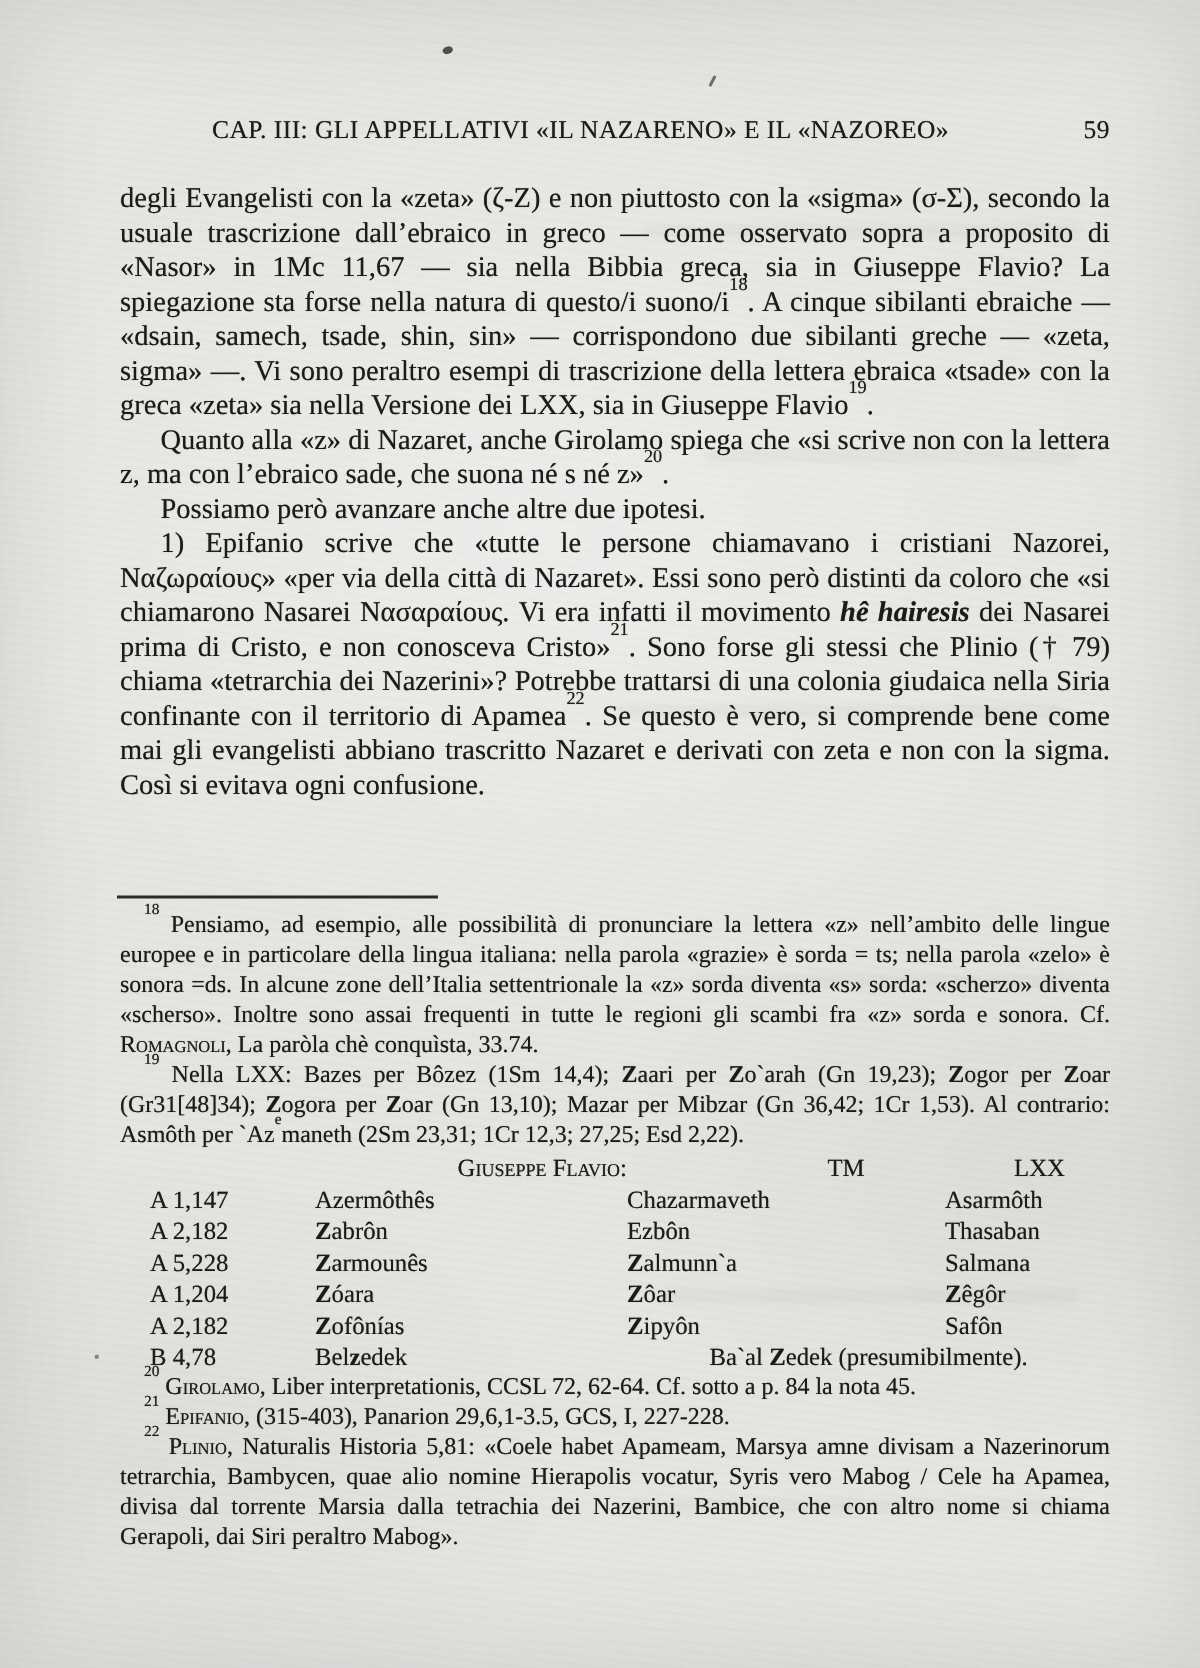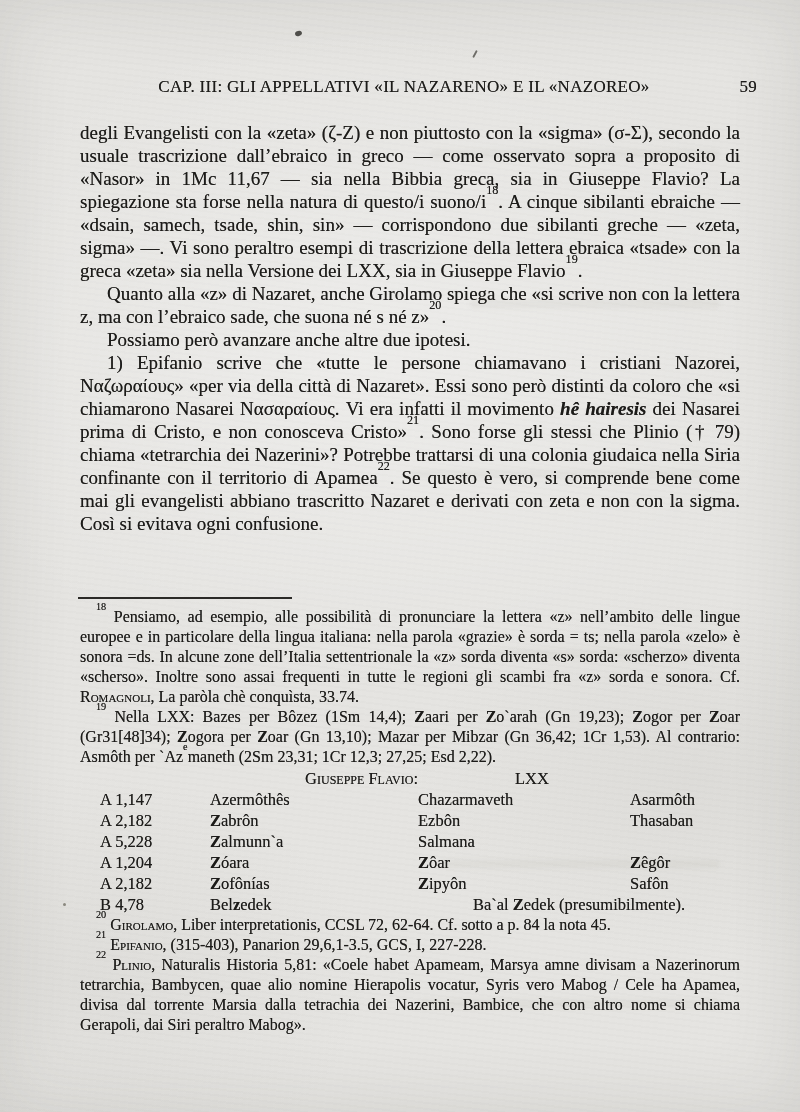--- a/index.html
+++ b/index.html
@@ -11,21 +11,21 @@
     background-image:
       radial-gradient(ellipse 700px 520px at 45% 32%, rgba(255,255,255,0.30), rgba(255,255,255,0) 65%),
       radial-gradient(ellipse 420px 260px at 88% 70%, rgba(110,108,100,0.07), rgba(0,0,0,0) 70%),
       radial-gradient(ellipse 420px 300px at 10% 88%, rgba(110,108,100,0.06), rgba(0,0,0,0) 70%),
       repeating-linear-gradient(7deg, rgba(0,0,0,0.012) 0 2px, rgba(0,0,0,0) 2px 6px),
       repeating-linear-gradient(97deg, rgba(255,255,255,0.02) 0 3px, rgba(0,0,0,0) 3px 7px);
     box-shadow:inset 0 0 70px rgba(86,83,76,0.14);
   }
   .ink{text-shadow:0 0 0.5px rgba(28,27,25,0.65);}
   
-  .running-head{position:absolute;top:62px;left:97px;width:660px;display:flex;align-items:baseline;
+  .running-head{position:absolute;top:62px;left:80px;width:660px;display:flex;align-items:baseline;
     font-size:17px;letter-spacing:0.3px;white-space:nowrap;}
   .rh-title{flex:1;text-align:center;}
   .rh-page{width:46px;text-align:right;margin-top:15px;}
   
   .body-text{position:absolute;top:121px;left:80px;width:660px;
     font-size:19px;line-height:23px;text-align:justify;}
   .body-text p{margin:0;}
   .body-text p.ind{text-indent:27px;}
   
   .fn-rule{position:absolute;top:597px;left:78px;width:214px;border-top:2px solid #2b2a27;}
@@ -82,37 +82,39 @@
 
 <div class="fn-rule"></div>
 
 <div class="fnotes ink">
   <p class="fn"><sup>18</sup> <span>Pensiamo, ad esempio, alle possibilità di pronunciare la lettera «z» nell’ambito delle lingue europee e in particolare della lingua italiana: nella parola «grazie» è sorda = ts; nella parola «zelo» è sonora =ds. In alcune zone dell’Italia settentrionale la «z» sorda diventa «s» sorda: «scherzo» diventa «scherso». Inoltre sono assai frequenti in tutte le regioni gli scambi fra «z» sorda e sonora. Cf. </span><span class="s-sc">Romagnoli</span><span>, </span><span class="s-i">La paròla chè conquìsta</span><span>, 33.74.</span></p>
   <p class="fn"><sup>19</sup> <span>Nella LXX: Bazes per Bôzez (1Sm 14,4); </span><span class="s-b">Z</span><span>aari per </span><span class="s-b">Z</span><span>o`arah (Gn 19,23); </span><span class="s-b">Z</span><span>ogor per </span><span class="s-b">Z</span><span>oar (Gr31[48]34); </span><span class="s-b">Z</span><span>ogora per </span><span class="s-b">Z</span><span>oar (Gn 13,10); Mazar per Mibzar (Gn 36,42; 1Cr 1,53). Al contrario: Asmôth per `Az</span><sup>e</sup><span>maneth (2Sm 23,31; 1Cr 12,3; 27,25; Esd 2,22).</span></p>
 
   <div class="jtable">
     <div class="trow thead">
       <span class="tc h-left sc">Giuseppe Flavio:</span>
+      <span class="tc h-tm">TM</span>
       <span class="tc h-lxx">LXX</span>
     </div>
     <div id="table-rows">
         <div class="trow">
           <span class="tc c-ref">A 1,147</span>
           <span class="tc"><span>Azermôthês</span></span>
           <span class="tc"><span>Chazarmaveth</span></span>
           <span class="tc"><span>Asarmôth</span></span>
         </div>
         <div class="trow">
           <span class="tc c-ref">A 2,182</span>
           <span class="tc"><span class="s-b">Z</span><span>abrôn</span></span>
           <span class="tc"><span>Ezbôn</span></span>
           <span class="tc"><span>Thasaban</span></span>
         </div>
         <div class="trow">
           <span class="tc c-ref">A 5,228</span>
+          <span class="tc"><span class="s-b">Z</span><span>armounês</span></span>
           <span class="tc"><span class="s-b">Z</span><span>almunn`a</span></span>
           <span class="tc"><span>Salmana</span></span>
         </div>
         <div class="trow">
           <span class="tc c-ref">A 1,204</span>
           <span class="tc"><span class="s-b">Z</span><span>óara</span></span>
           <span class="tc"><span class="s-b">Z</span><span>ôar</span></span>
           <span class="tc"><span class="s-b">Z</span><span>êgôr</span></span>
         </div>
         <div class="trow">

